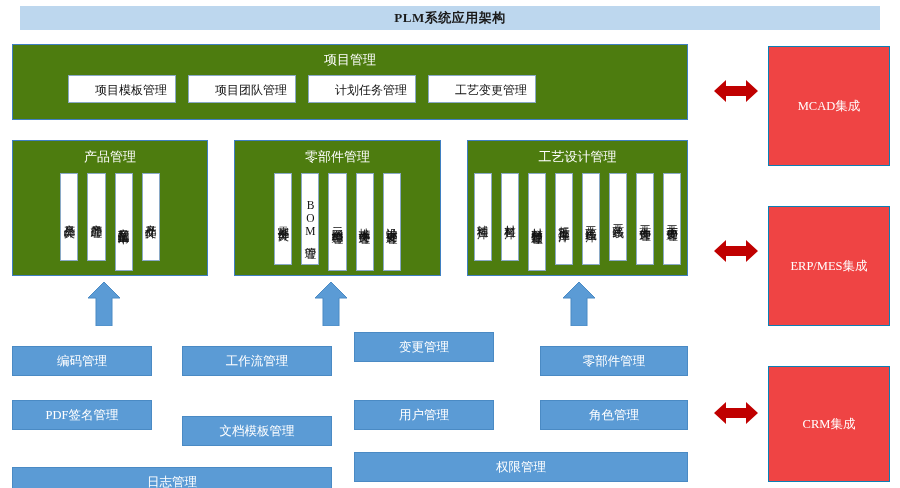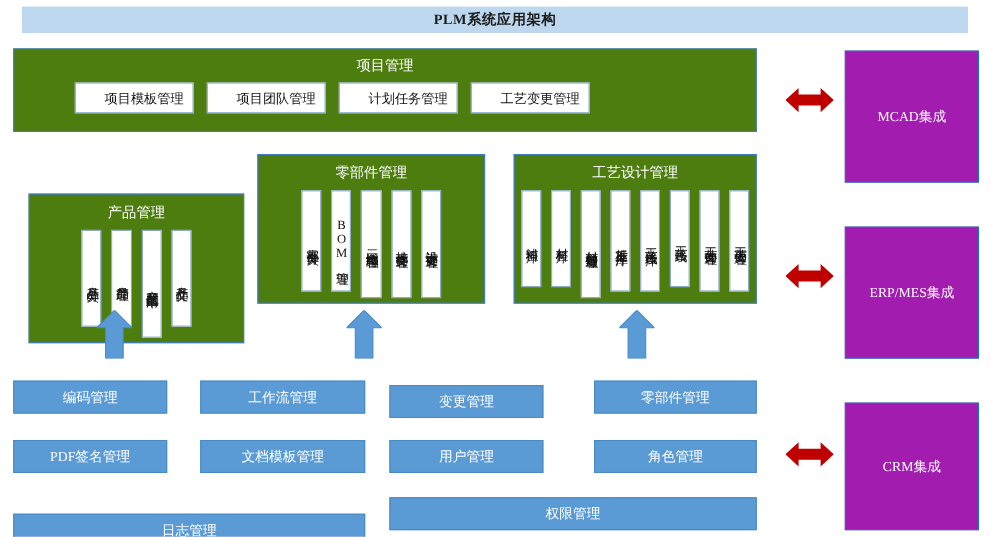--- a/index.html
+++ b/index.html
@@ -80,21 +80,21 @@
     line-height: 28px;
     text-align: center;
     box-sizing: border-box;
     white-space: nowrap;
     padding: 0 8px;
   }
   .chip.w1 { width: 108px; text-align: right; }
 
   
   .group-panel { top: 140px; height: 136px; }
-  #product-panel  { left: 26px;  width: 196px; margin-top: 36px; }
+  #product-panel  { left: 12px;  width: 196px; }
   #parts-panel    { left: 234px; width: 207px; }
   #process-panel  { left: 467px; width: 221px; }
   .group-panel .panel-title { top: 7px; }
 
   .vchip-row {
     position: absolute;
     top: 32px;
     left: 0;
     right: 0;
     height: 96px;
@@ -144,21 +144,21 @@
     justify-content: center;
     box-sizing: border-box;
     height: 30px;
   }
 
   
   .integration {
     position: absolute;
     left: 768px;
     width: 122px;
-    background: #a21caf;
+    background: #ef4444;
     border: 1px solid #0b7fb5;
     color: #ffffff;
     font-size: 12.5px;
     display: flex;
     align-items: center;
     justify-content: center;
     box-sizing: border-box;
   }
   #integ-mcad { top: 46px;  height: 120px; }
   #integ-erp  { top: 206px; height: 120px; }
@@ -239,25 +239,25 @@
       </svg>
   </div>
   <div class="up-arrow" id="arrow-process">
     <svg width="32" height="44" viewBox="0 0 32 44">
         <polygon points="16,0 32,16 24,16 24,44 8,44 8,16 0,16" fill="#5B9BD5" stroke="#4a8ac4" stroke-width="1"></polygon>
       </svg>
   </div>
 
   <div class="tile" style="left:12px;  top:346px; width:140px;">编码管理</div>
   <div class="tile" style="left:182px; top:346px; width:150px;">工作流管理</div>
-  <div class="tile" style="left:354px; top:350px; width:140px;">变更管理</div>
+  <div class="tile" style="left:354px; top:332px; width:140px;">变更管理</div>
   <div class="tile" style="left:540px; top:346px; width:148px;">零部件管理</div>
 
   <div class="tile" style="left:12px;  top:400px; width:140px;">PDF签名管理</div>
-  <div class="tile" style="left:182px; top:400px; width:150px;">文档模板管理</div>
+  <div class="tile" style="left:182px; top:416px; width:150px;">文档模板管理</div>
   <div class="tile" style="left:354px; top:400px; width:140px;">用户管理</div>
   <div class="tile" style="left:540px; top:400px; width:148px;">角色管理</div>
 
   <div class="tile" style="left:12px;  top:467px; width:320px;">日志管理</div>
   <div class="tile" style="left:354px; top:452px; width:334px;">权限管理</div>
 
   <div class="dbl-arrow" id="dbl-arrow-mcad">
     <svg width="44" height="26" viewBox="0 0 44 26">
         <polygon points="0,13 12,2 12,8 32,8 32,2 44,13 32,24 32,18 12,18 12,24" fill="#C00000"></polygon>
       </svg>

